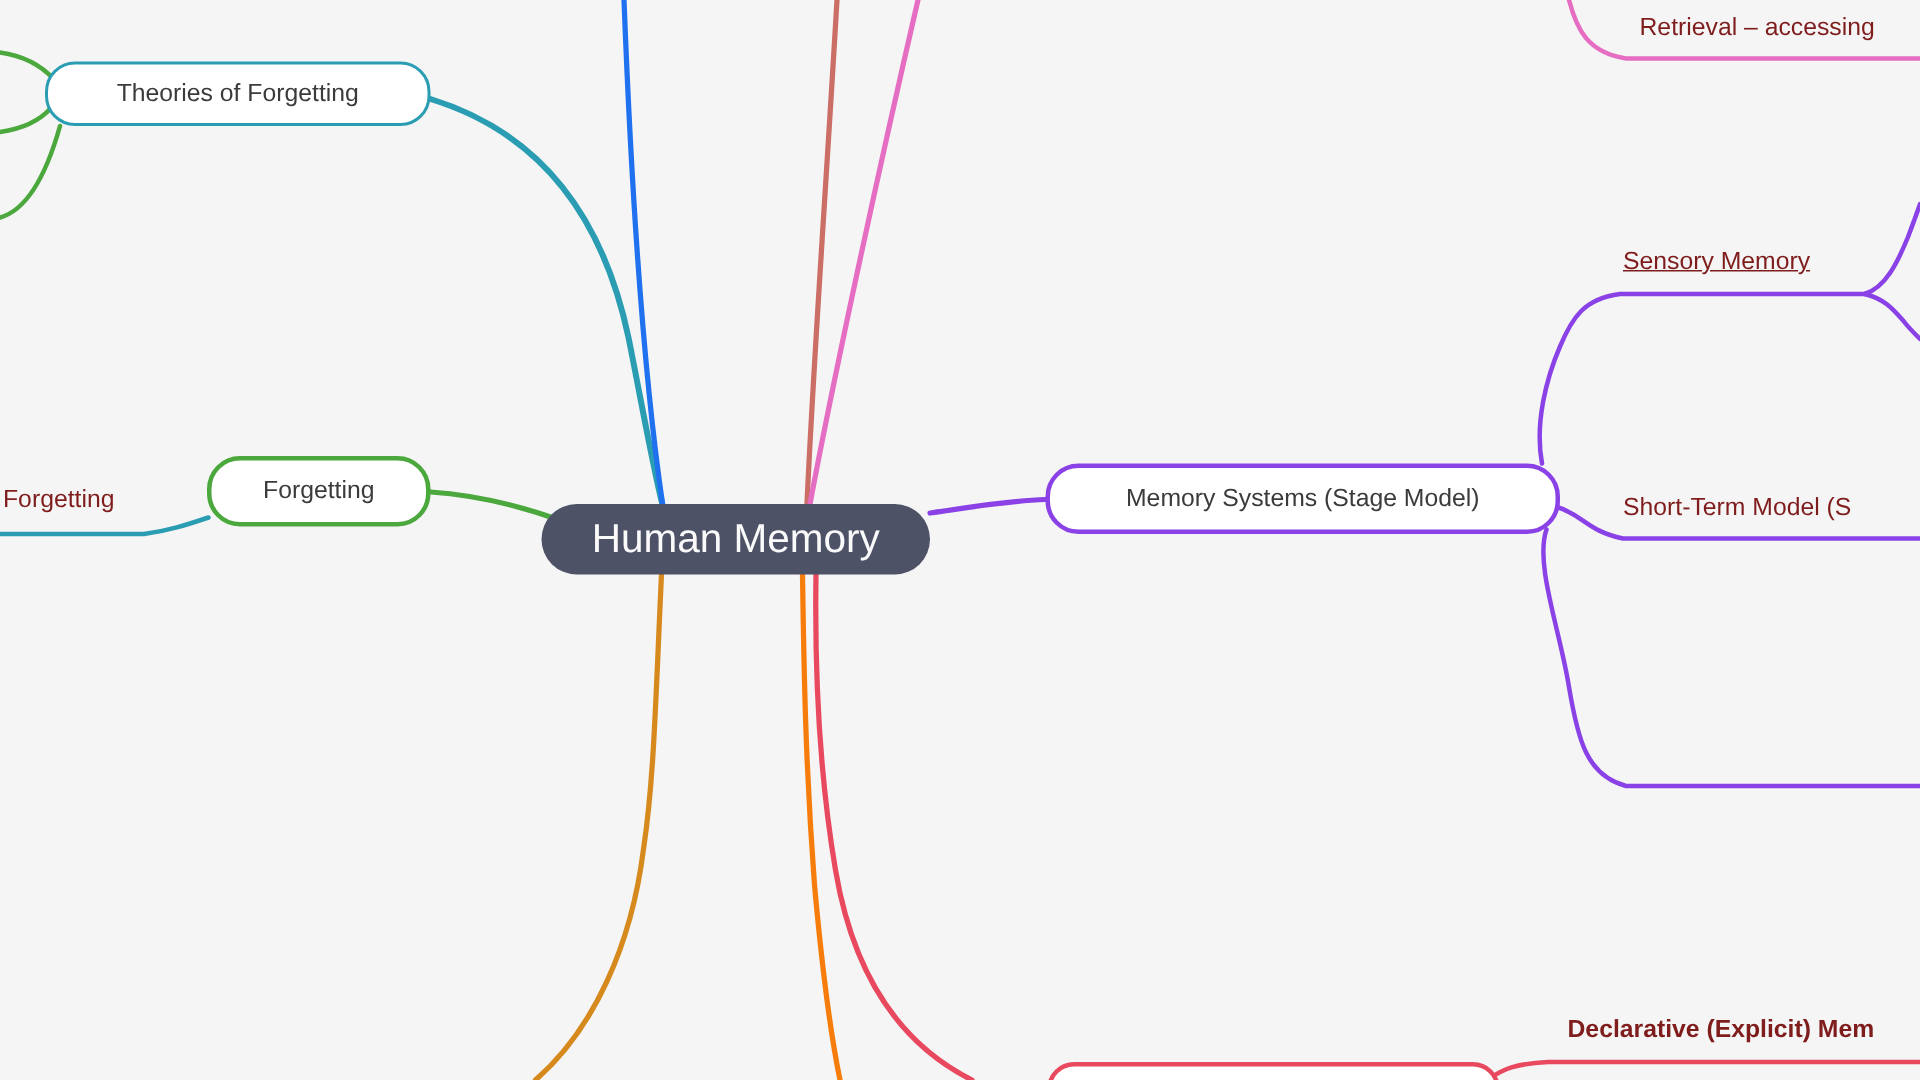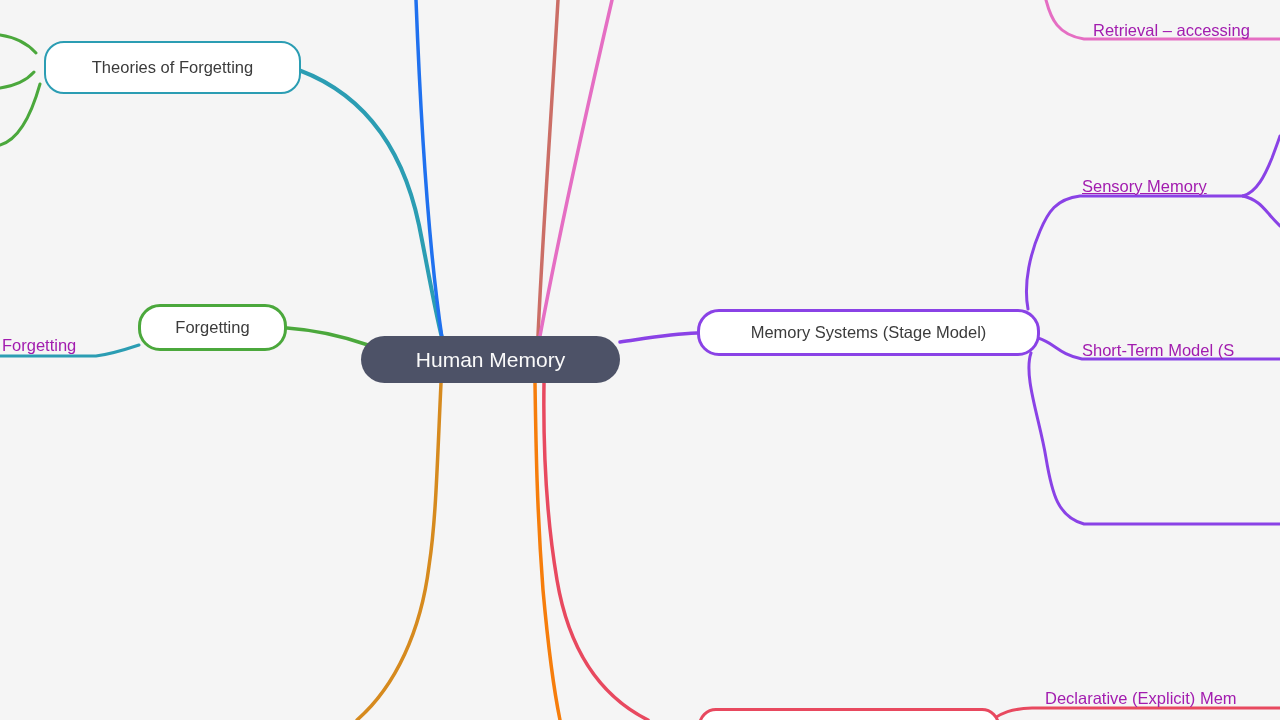--- a/index.html
+++ b/index.html
@@ -17,31 +17,30 @@
     background:#ffffff;
     display:flex;align-items:center;justify-content:center;
     color:#3b3b3b;
     font-size:16.5px;
     white-space:nowrap;
   }
   .center-box{
     position:absolute;
     box-sizing:border-box;
     display:flex;align-items:center;justify-content:center;
-    font-size:21px;
+    font-size:27px;
     white-space:nowrap;
     border-radius:23.5px;
   }
   .text-node{
     position:absolute;
-    color:#a21caf;
+    color:#7f1d1d;
     font-size:16.5px;
     line-height:22px;
     white-space:nowrap;
-    margin-top:12px;
   }
 </style>
 </head>
 <body>
 
 <div id="canvas" style="background-color: rgb(245, 245, 245);">
 
   <svg id="links" viewBox="0 0 1280 720" xmlns="http://www.w3.org/2000/svg">
 
     <path stroke-width="3" d="M0,35 C14,37 27,43 36,53" stroke="#4ba83c"></path>
@@ -74,21 +73,21 @@
 
     <path stroke-width="3.5" d="M441,383 C437,468 436,520 429,566 C421,630 396,686 357,720" stroke="#d68a1e"></path>
 
     <path stroke-width="3.5" d="M535,383 C536,450 537,510 543,590 C548,645 553,686 560,720" stroke="#f67d0b"></path>
 
     <path stroke-width="3.5" d="M544,383 C543,450 546,515 557,580 C568,645 596,694 648,720" stroke="#e8495f"></path>
 
     <path stroke-width="3" d="M993,719 C1002,713 1010,709 1032,708 L1280,708" stroke="#e8495f"></path>
   </svg>
 
-  <div class="node-box" style="left: 44px; top: 41px; width: 257px; height: 53px; border: 2.5px solid rgb(43, 157, 179); border-radius: 20px;">
+  <div class="node-box" style="left: 30px; top: 41px; width: 257px; height: 43px; border: 2.5px solid rgb(43, 157, 179); border-radius: 20px;">
     <span>Theories of Forgetting</span>
   </div>
 
   <div class="node-box" style="left: 138px; top: 304px; width: 149px; height: 47px; border: 3px solid rgb(75, 168, 60); border-radius: 22px;">
     <span>Forgetting</span>
   </div>
 
   <div class="node-box" style="left: 697px; top: 309px; width: 343px; height: 47px; border: 3px solid rgb(138, 66, 230); border-radius: 22px; align-items: center;">
     <span>Memory Systems (Stage Model)</span>
   </div>
@@ -101,15 +100,15 @@
 
   <span class="text-node" style="left:2px;top:322px;">Forgetting</span>
 
   <span class="text-node" style="left:1093px;top:7px;">Retrieval – accessing</span>
 
   <span class="text-node" style="left:1082px;top:163px;text-decoration:underline;">Sensory Memory</span>
 
   <span class="text-node" style="left:1082px;top:327px;">Short-Term Model (S</span>
 
 
-  <span class="text-node" style="left:1045px;top:675px;">Declarative (Explicit) Mem</span>
+  <span class="text-node" style="left:1045px;top:675px;font-weight:bold;">Declarative (Explicit) Mem</span>
 
 </div>
 
 </body></html>

